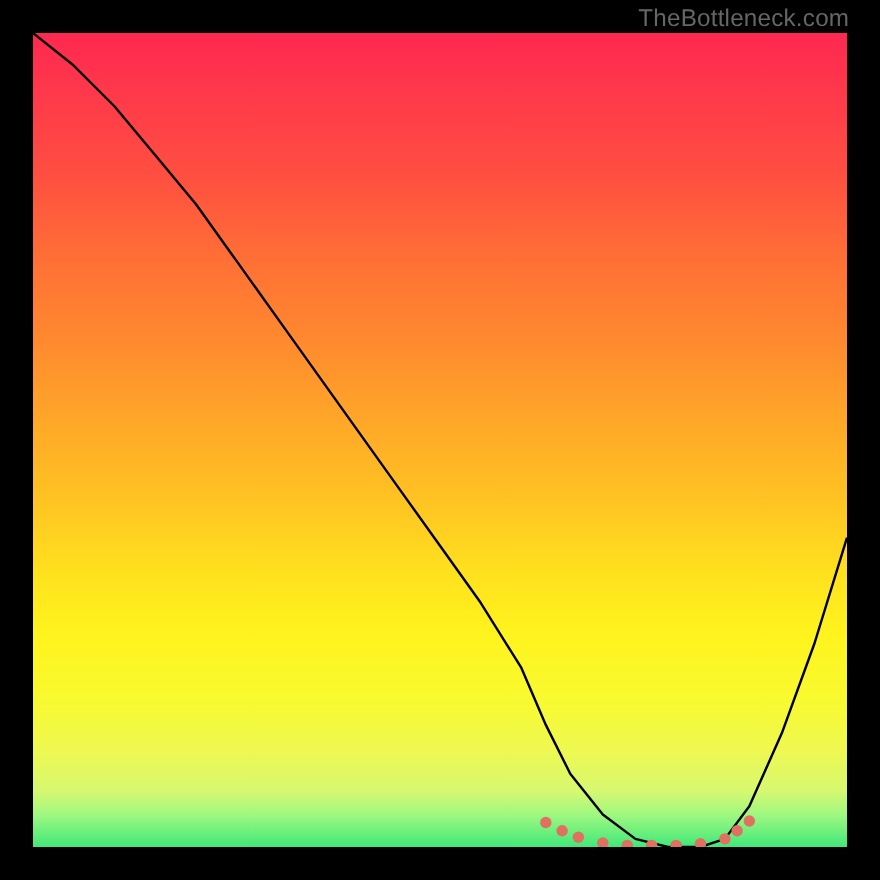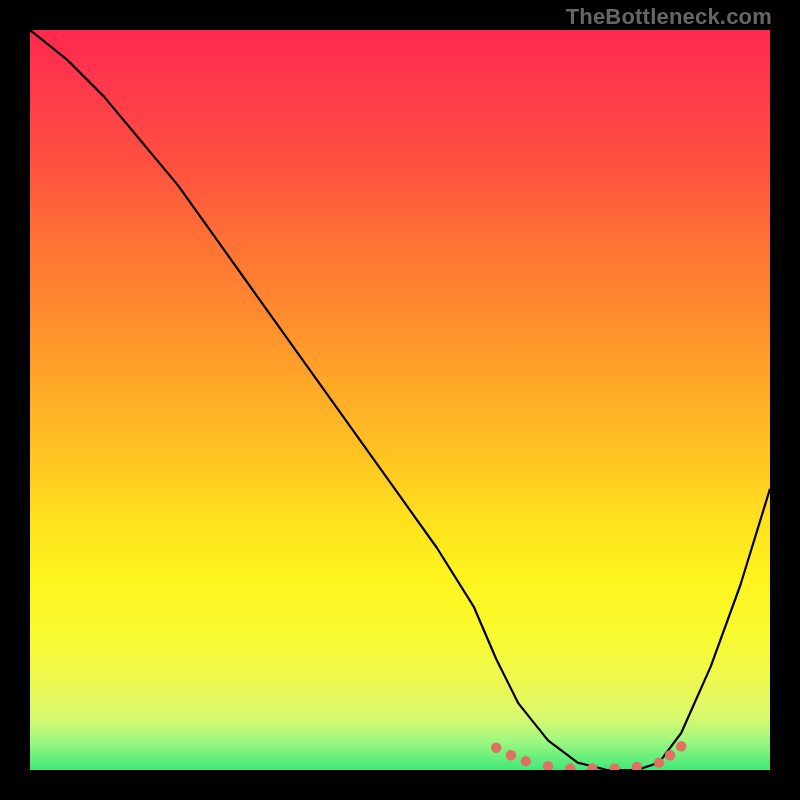--- a/index.html
+++ b/index.html
@@ -9,21 +9,21 @@
     background: #000;
     position: relative;
     font-family: Arial, sans-serif;
   }
   .watermark {
     position: absolute;
     top: 4px;
     right: 28px;
     color: #666;
     font-size: 22px;
-    font-weight: 700;
+    font-weight: 400;
     z-index: 10;
     letter-spacing: 0.2px;
   }
   .plot-area {
     position: absolute;
     left: 30px;
     top: 30px;
     width: 740px;
     height: 740px;
     overflow: hidden;

